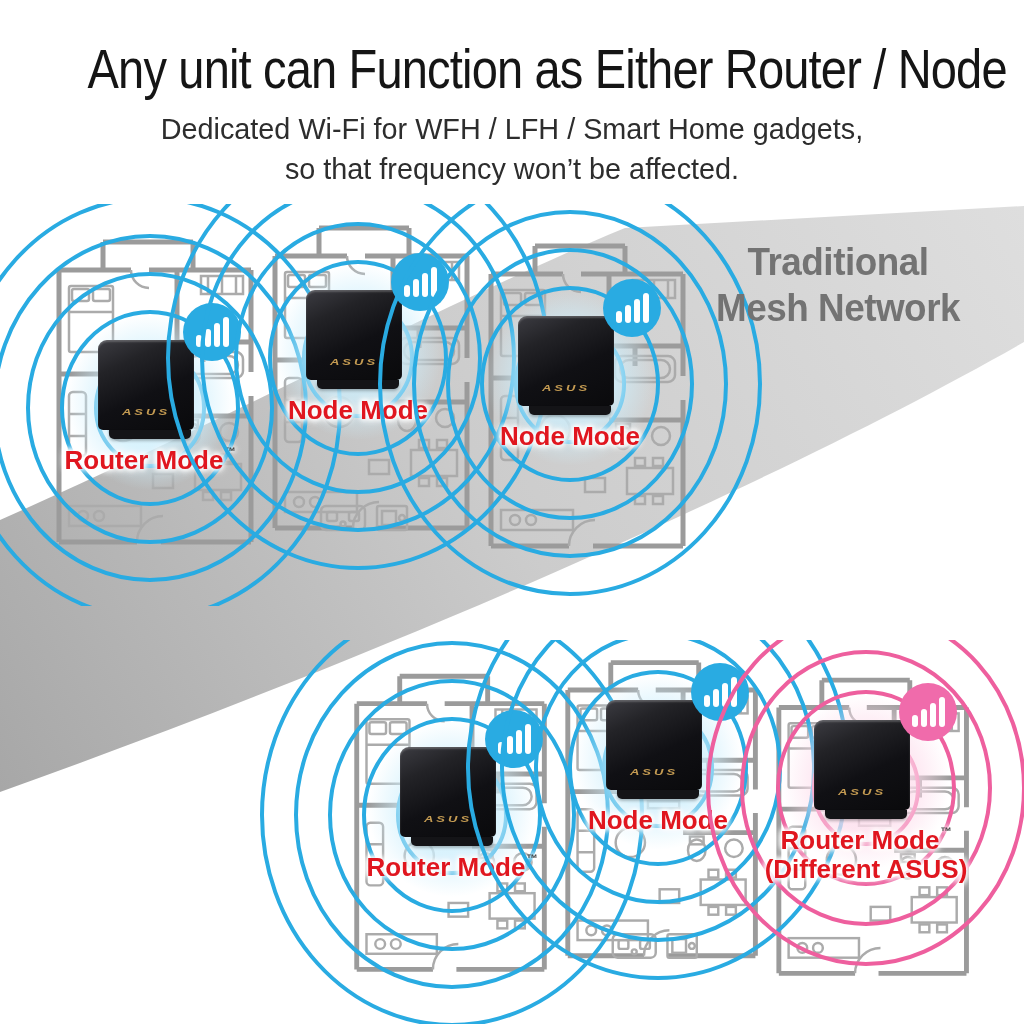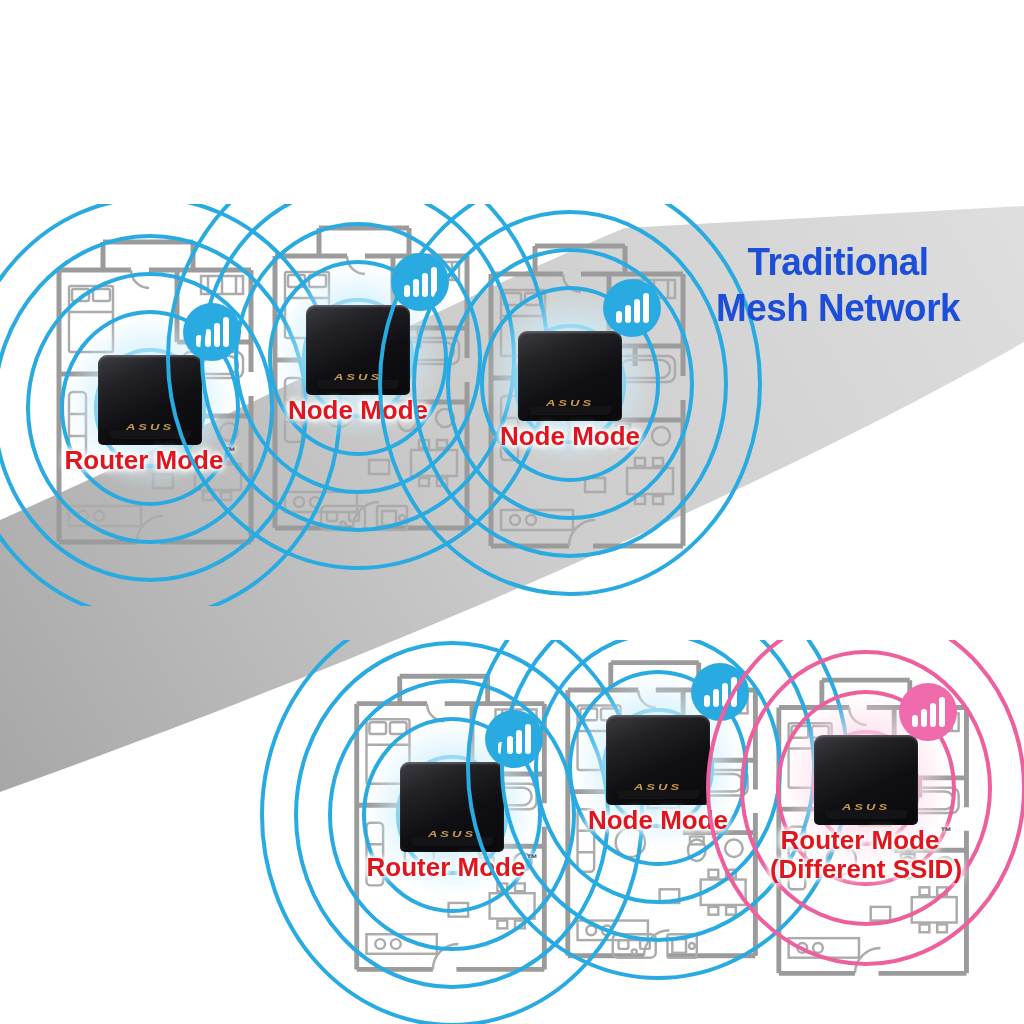--- a/index.html
+++ b/index.html
@@ -15,44 +15,43 @@
   .title{
     display:inline-block;white-space:nowrap;font-size:56px;font-weight:400;color:#151515;
     transform:scaleX(.84);transform-origin:center;letter-spacing:-1px;margin:0;
   }
   .subtitle{margin-top:8px;}
   .subtitle .line{
     display:block;font-size:30px;color:#2d2d2d;line-height:1.32;font-weight:400;
     transform:scaleX(.96);transform-origin:center;
   }
   
-  .diagram-heading{position:absolute;z-index:6;text-align:center;color:#1d4ed8;font-weight:700;}
+  .diagram-heading{position:absolute;z-index:6;text-align:center;color:#737373;font-weight:700;}
   .diagram-heading .hline{display:block;font-size:38px;line-height:1.2;letter-spacing:-0.5px;transform:scaleX(.97);transform-origin:center;}
   .heading-top{left:688px;top:240px;width:300px;}
   .heading-bottom{left:12px;top:834px;width:322px;}
   
   .floor{position:absolute;z-index:1;}
   
   .diagram-overlay{position:absolute;left:0;width:1024px;overflow:hidden;z-index:2;}
   .overlay-top{top:204px;height:402px;}
   .overlay-bottom{top:640px;height:384px;}
   
   .unit{position:absolute;width:0;height:0;}
   .rings{position:absolute;}
   .halo{
     position:absolute;width:168px;height:176px;left:-84px;top:-78px;border-radius:50%;
     background:radial-gradient(closest-side, rgba(206,239,252,.95) 0%, rgba(206,239,252,.75) 55%, rgba(206,239,252,0) 100%);
   }
   .halo.pink{background:radial-gradient(closest-side, rgba(253,221,236,.95) 0%, rgba(253,221,236,.75) 55%, rgba(253,221,236,0) 100%);}
   .router{
-    position:absolute;width:104px;height:90px;left:-52px;top:-52px;
+    position:absolute;width:96px;height:90px;left:-52px;top:-52px;
     border-radius:9px 9px 5px 5px;
     background:linear-gradient(155deg,#3c3c42 0%,#232327 26%,#101014 58%,#0a0a0c 100%);
     box-shadow:inset 0 2px 2px rgba(255,255,255,.22);
-    margin-top:15px;
   }
   .router .logo{
     position:absolute;left:0;right:0;bottom:11px;text-align:center;
     color:#c49b52;font-size:13px;font-weight:700;font-style:italic;letter-spacing:3px;
     transform:scaleY(.72);transform-origin:center;
   }
   .router-base{
     position:absolute;left:-41px;top:38px;width:82px;height:9px;background:#141417;
     border-radius:0 0 5px 5px;box-shadow:0 2px 3px rgba(0,0,0,.25);
   }
@@ -155,20 +154,27 @@
     <defs>
       <linearGradient id="gswoosh" gradientUnits="userSpaceOnUse" x1="0" y1="820" x2="1024" y2="210">
         <stop offset="0" stop-color="#a6a6a6"></stop>
         <stop offset="0.5" stop-color="#cccccc"></stop>
         <stop offset="1" stop-color="#dedede"></stop>
       </linearGradient>
     </defs>
     <path d="M0,520 C230,418 455,298 625,228 L1024,206 L1024,342 C800,470 420,642 0,792 Z" fill="url(#gswoosh)"></path>
   </svg>
 
+  <div class="header">
+    <h1 class="title">Any unit can Function as Either Router / Node</h1>
+    <div class="subtitle">
+      <span class="line">Dedicated Wi-Fi for WFH / LFH / Smart Home gadgets,</span>
+      <span class="line">so that frequency won’t be affected.</span>
+    </div>
+  </div>
 
   <svg class="floor" style="left:45px;top:210px" width="660" height="350" viewBox="0 0 660 350">
     <use href="#flat" x="0" y="14"></use>
     <use href="#flat" x="216" y="0"></use>
     <use href="#flat" x="432" y="18"></use>
     <use href="#appliances" x="276" y="292"></use>
   </svg>
 
   <svg class="floor" style="left:343px;top:645px" width="645" height="342" viewBox="0 0 660 350">
     <use href="#flat" x="0" y="14"></use>
@@ -282,18 +288,18 @@
         <span class="logo">ASUS</span>
       </div>
       <div class="router-base"></div>
       <div class="badge pink">
         <svg width="33" height="30" viewBox="0 0 33 30">
             <use href="#bars"></use>
           </svg>
       </div>
       <div class="unit-label">
         <span>Router Mode</span><sup>™</sup><br>
-        <span>(Different SSID)</span>
+        <span>(Different ASUS)</span>
       </div>
     </div>
   </div>
 
 </div>
 
 </body></html>

